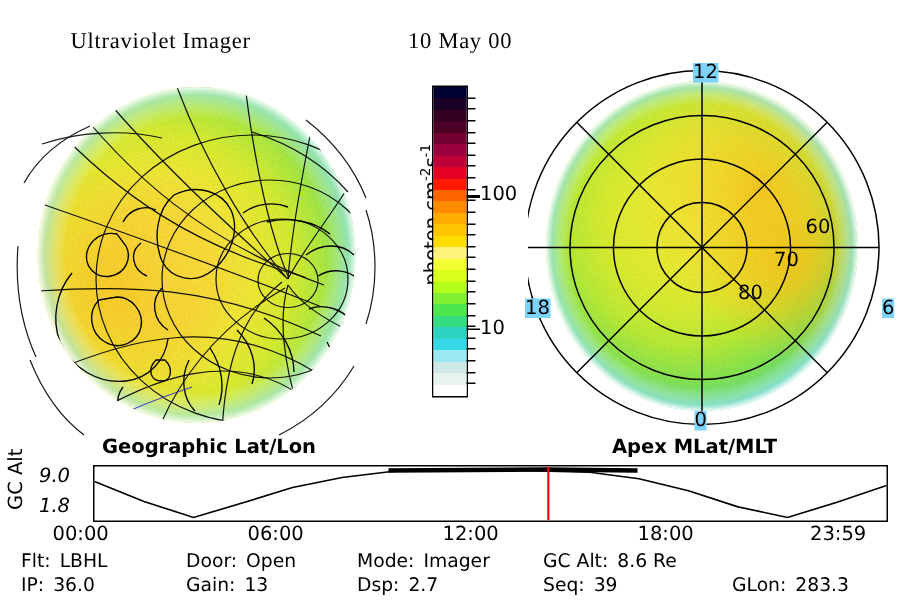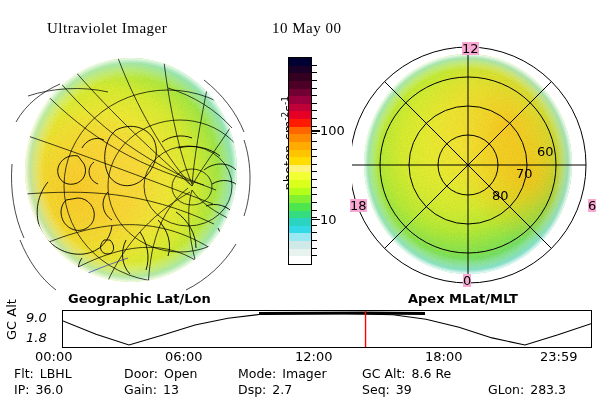--- a/index.html
+++ b/index.html
@@ -27,21 +27,21 @@
     transform:rotate(-90deg);font-size:13px;white-space:nowrap;
   }
   #cbar-label sup{font-size:9px;}
   #cbar-box{position:absolute;left:26px;top:12px;width:22px;height:206px;border:1px solid #000;}
   #cbar-grad{position:absolute;left:0;top:0;right:0;bottom:0;}
   .cb-tick{position:absolute;left:49px;width:6px;height:1px;background:#000;}
   .cb-lab{position:absolute;left:58px;font-size:13px;line-height:1;transform:translateY(-50%);}
 
   
   #polar-panel{left:352px;top:42px;width:248px;height:252px;}
-  .mlt-lab{position:absolute;font-size:13px;background:#f9a8d4;line-height:1;}
+  .mlt-lab{position:absolute;font-size:13px;background:#7dd3fc;line-height:1;}
 
   
   .caption{position:absolute;font-size:13px;white-space:nowrap;font-weight:bold;}
   #geo-caption{left:68px;top:291px;}
   #polar-caption{left:408px;top:291px;}
 
   
   #orbit-panel{left:0;top:306px;width:600px;height:58px;}
   #orbit-box{position:absolute;left:62px;top:4px;width:528px;height:36px;border:1px solid #000;background:#fff;}
   #gcalt-rot{

